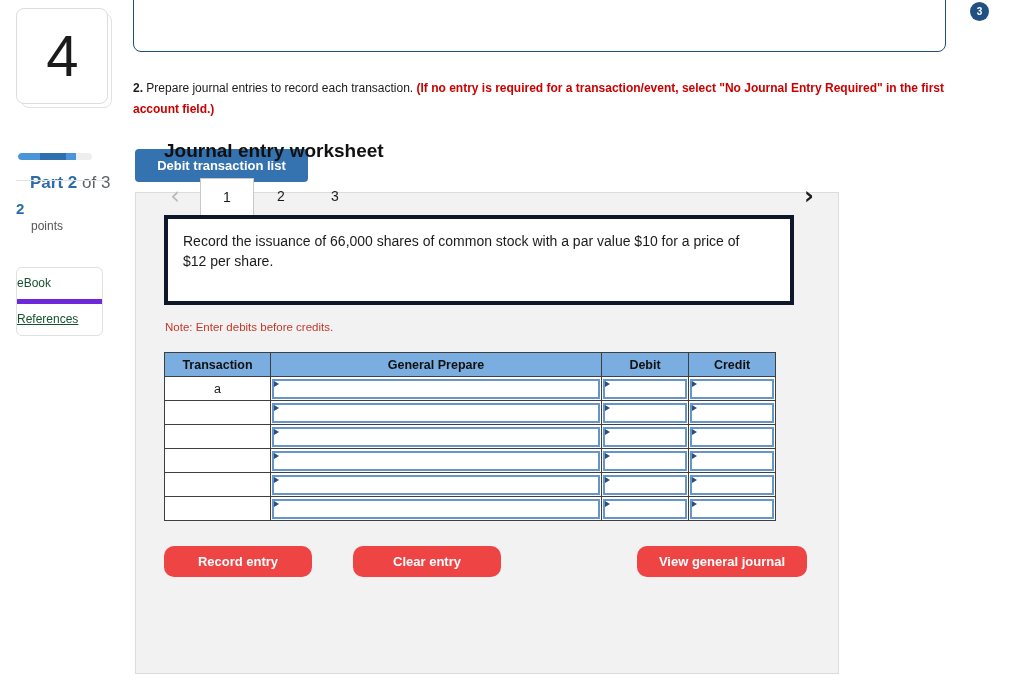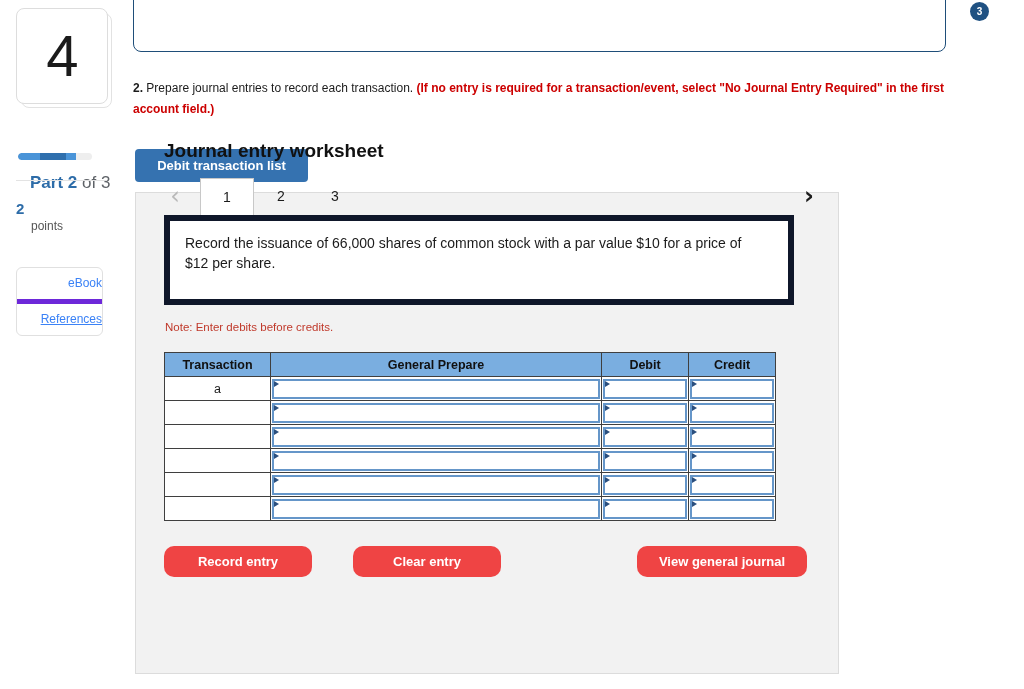--- a/index.html
+++ b/index.html
@@ -146,23 +146,23 @@
     top: 267px;
     width: 87px;
     background: #ffffff;
     border: 1px solid #e0e0e0;
     border-radius: 6px;
     box-sizing: border-box;
   }
   .reslink {
     height: 31px;
     line-height: 31px;
-    text-align: right;
+    text-align: left;
     font-size: 12px;
-    color: #3b82f6;
+    color: #14532d;
     cursor: pointer;
   }
   .reslink + .reslink {
     border-top: 5px solid #6d28d9;
     text-decoration: underline;
   }
 
   
   #checkwork-wrap {
     position: absolute;
@@ -331,21 +331,21 @@
   }
 
   
   #txn-box {
     position: absolute;
     left: 31px;
     top: 155px;
     width: 630px;
     height: 90px;
     background: #ffffff;
-    border: 6px solid #0f172a;
+    border: 4px solid #0f172a;
     box-sizing: border-box;
   }
   #txn-text {
     position: absolute;
     left: 15px;
     top: 12px;
     width: 580px;
     font-size: 14px;
     line-height: 20px;
     color: #1b1b1b;

